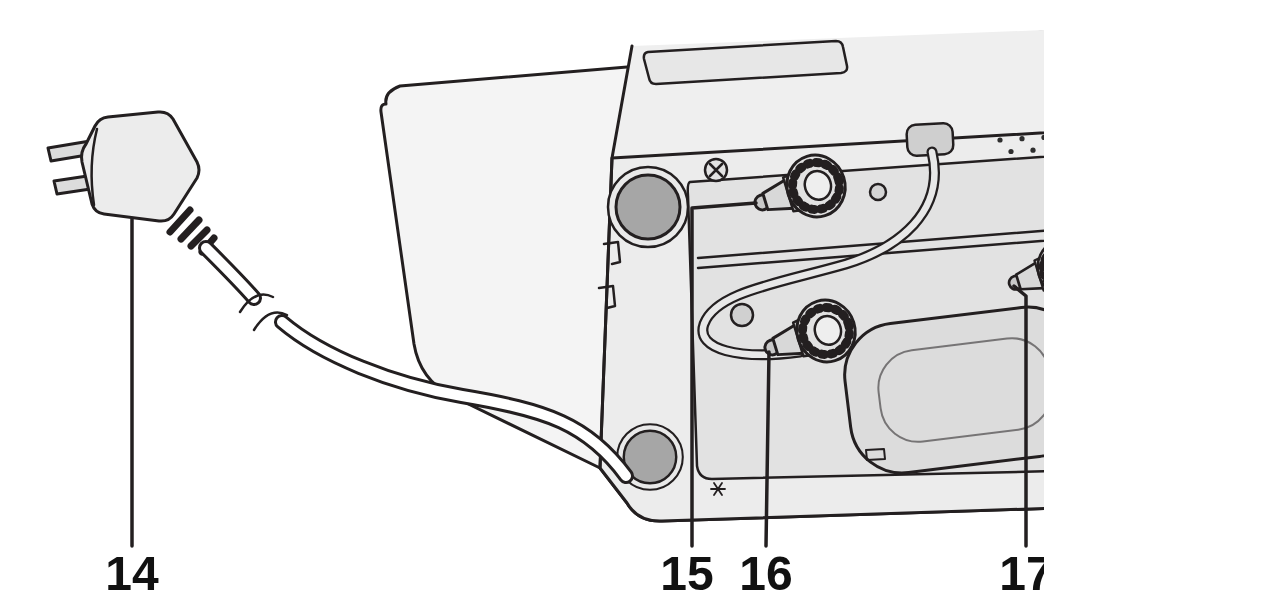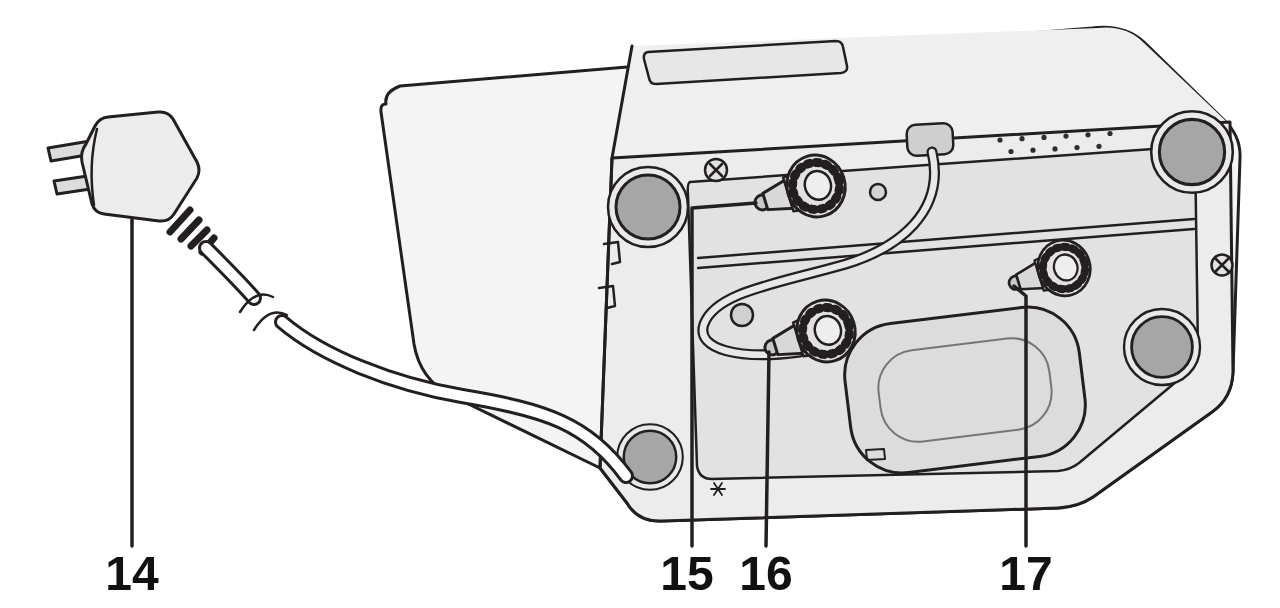--- a/index.html
+++ b/index.html
@@ -3,21 +3,21 @@
 <meta charset="utf-8">
 <style>
   html, body {
     margin: 0;
     padding: 0;
     background: #ffffff;
     font-family: "Liberation Sans", sans-serif;
   }
   .stage {
     position: relative;
-    width: 1280px;
+    width: 1044px;
     height: 608px;
     background: #ffffff;
     overflow: hidden;
   }
   svg { display: block; }
   .callout-num {
     font-family: "Liberation Sans", "DejaVu Sans", sans-serif;
     font-weight: 700;
     font-size: 48px;
   }

